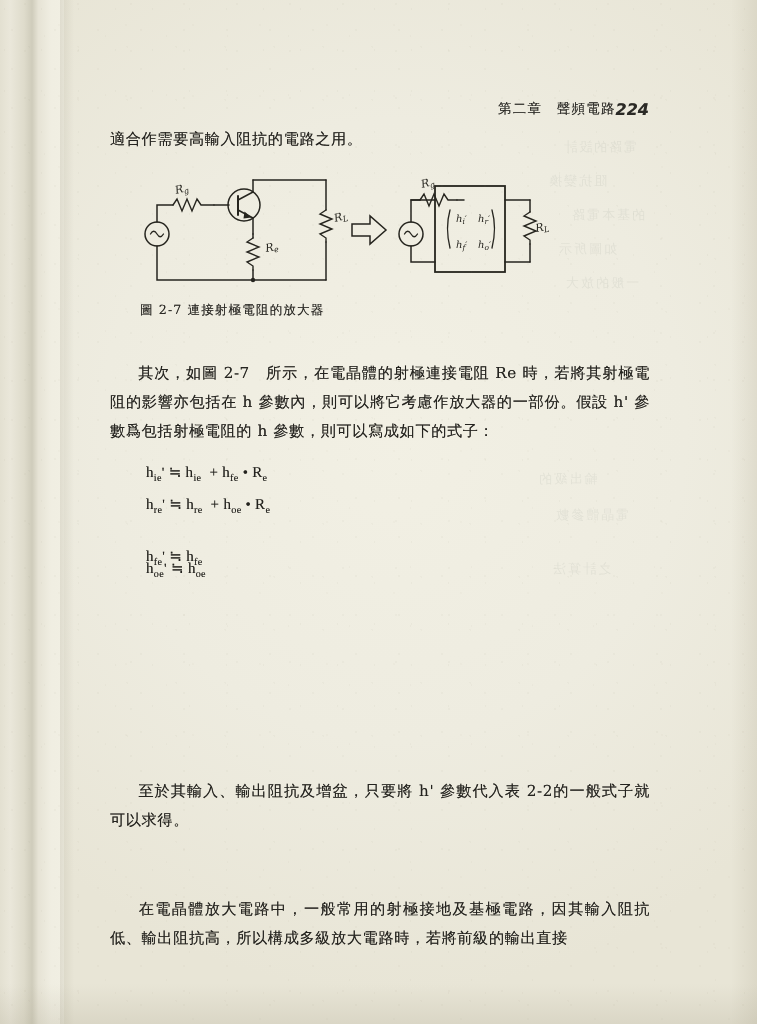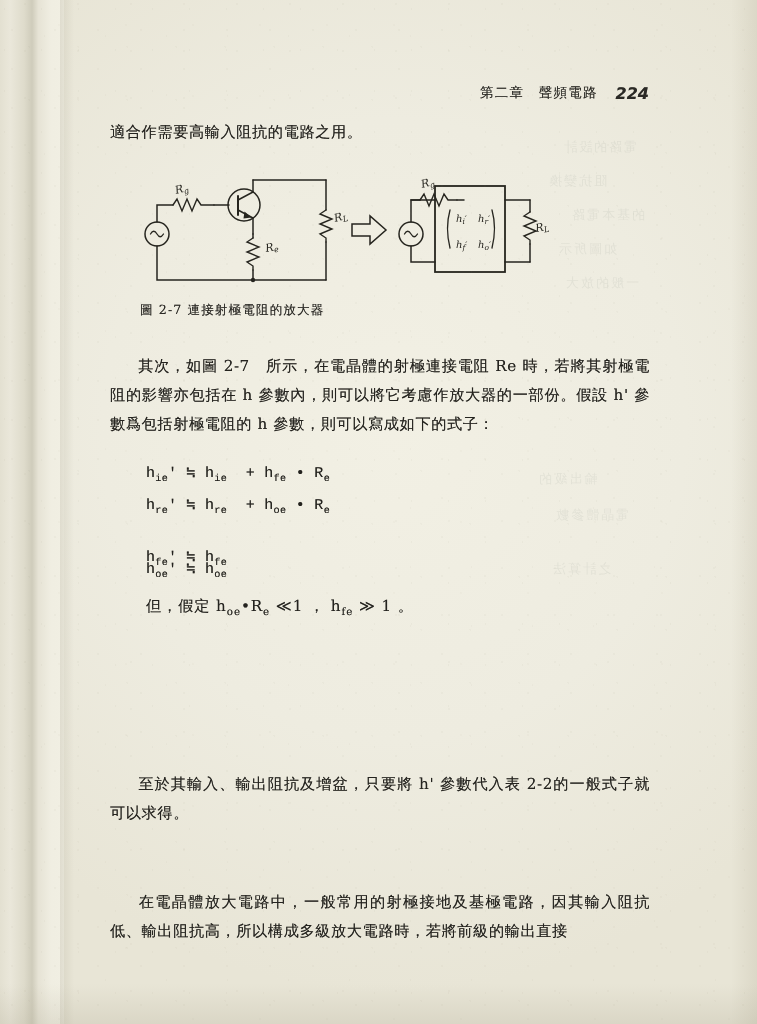--- a/index.html
+++ b/index.html
@@ -50,43 +50,43 @@
     opacity:.085;color:#5d6a62;
     font-family:"DejaVu Sans","Liberation Sans",sans-serif;
     transform:scaleX(-1);
   }
   .bl{position:absolute;white-space:nowrap;font-size:13px;letter-spacing:2px;}
 
   
   #content{position:absolute;left:0;top:0;width:757px;height:1024px;}
 
   .hdr{
-    position:absolute;top:84px;right:108px;
+    position:absolute;top:100px;right:108px;
     font-size:13.5px;letter-spacing:1.2px;color:#2b2a26;
     font-family:"DejaVu Sans","Liberation Sans",sans-serif;
-    display:flex;align-items:flex-end;gap:18px;
+    display:flex;align-items:flex-end;gap:0;
   }
   .hdr .pg{font-size:16px;font-weight:bold;font-style:italic;letter-spacing:0;}
 
   .para{
     position:absolute;left:110px;width:540px;
     font-size:15.2px;line-height:29px;color:#24231f;
-    letter-spacing:.6px;text-align:justify;
+    letter-spacing:.6px;text-align:justify;margin-top:7px;
   }
   .para .ind{display:inline-block;width:28px;}
 
   .caption{
     position:absolute;left:140px;top:302px;
     font-size:12.6px;letter-spacing:1.1px;color:#2b2a26;
   }
 
   .eq{
     position:absolute;left:146px;
     font-size:15px;color:#23221e;letter-spacing:.3px;
-    font-family:Liberation Mono, monospace;
+    font-family:Liberation Serif, serif;
     white-space:nowrap;
   }
   .eq sub{font-size:.68em;}
   .eq .pr{font-size:.95em;}
 
   .cond{
     position:absolute;left:146px;top:596px;
     font-size:15.2px;color:#24231f;letter-spacing:.9px;white-space:nowrap;
   }
   .cond sub{font-size:.68em;}
@@ -218,23 +218,20 @@
   <div class="eq" style="top:495px;">
     h<sub>re</sub><span class="pr">'</span> ≒ h<sub>re</sub> &nbsp;+ h<sub>oe</sub> • R<sub>e</sub>
   </div>
   <div class="eq" style="top:527px;margin-top:20px;">
     h<sub>fe</sub><span class="pr">'</span> ≒ h<sub>fe</sub>
   </div>
   <div class="eq" style="top:559px;">
     h<sub>oe</sub><span class="pr">'</span> ≒ h<sub>oe</sub>
   </div>
 
-  <div class="cond">
-    <span>但，假定 h</span><sub>oe</sub><span>•R</span><sub>e</sub><span> ≪1 ，  h</span><sub>fe</sub><span> ≫ 1 。</span>
-  </div>
 
 
   <div class="para" style="top:770px;"><span class="ind"></span><span>至於其輸入、輸出阻抗及增盆，只要將 h' 參數代入表 2-2的一般式子就可以求得。</span></div>
 
 
   <div class="para" style="top:888px;"><span class="ind"></span><span>在電晶體放大電路中，一般常用的射極接地及基極電路，因其輸入阻抗低、輸出阻抗高，所以構成多級放大電路時，若將前級的輸出直接</span></div>
 
 </div>
 
 <div id="grain"></div>

